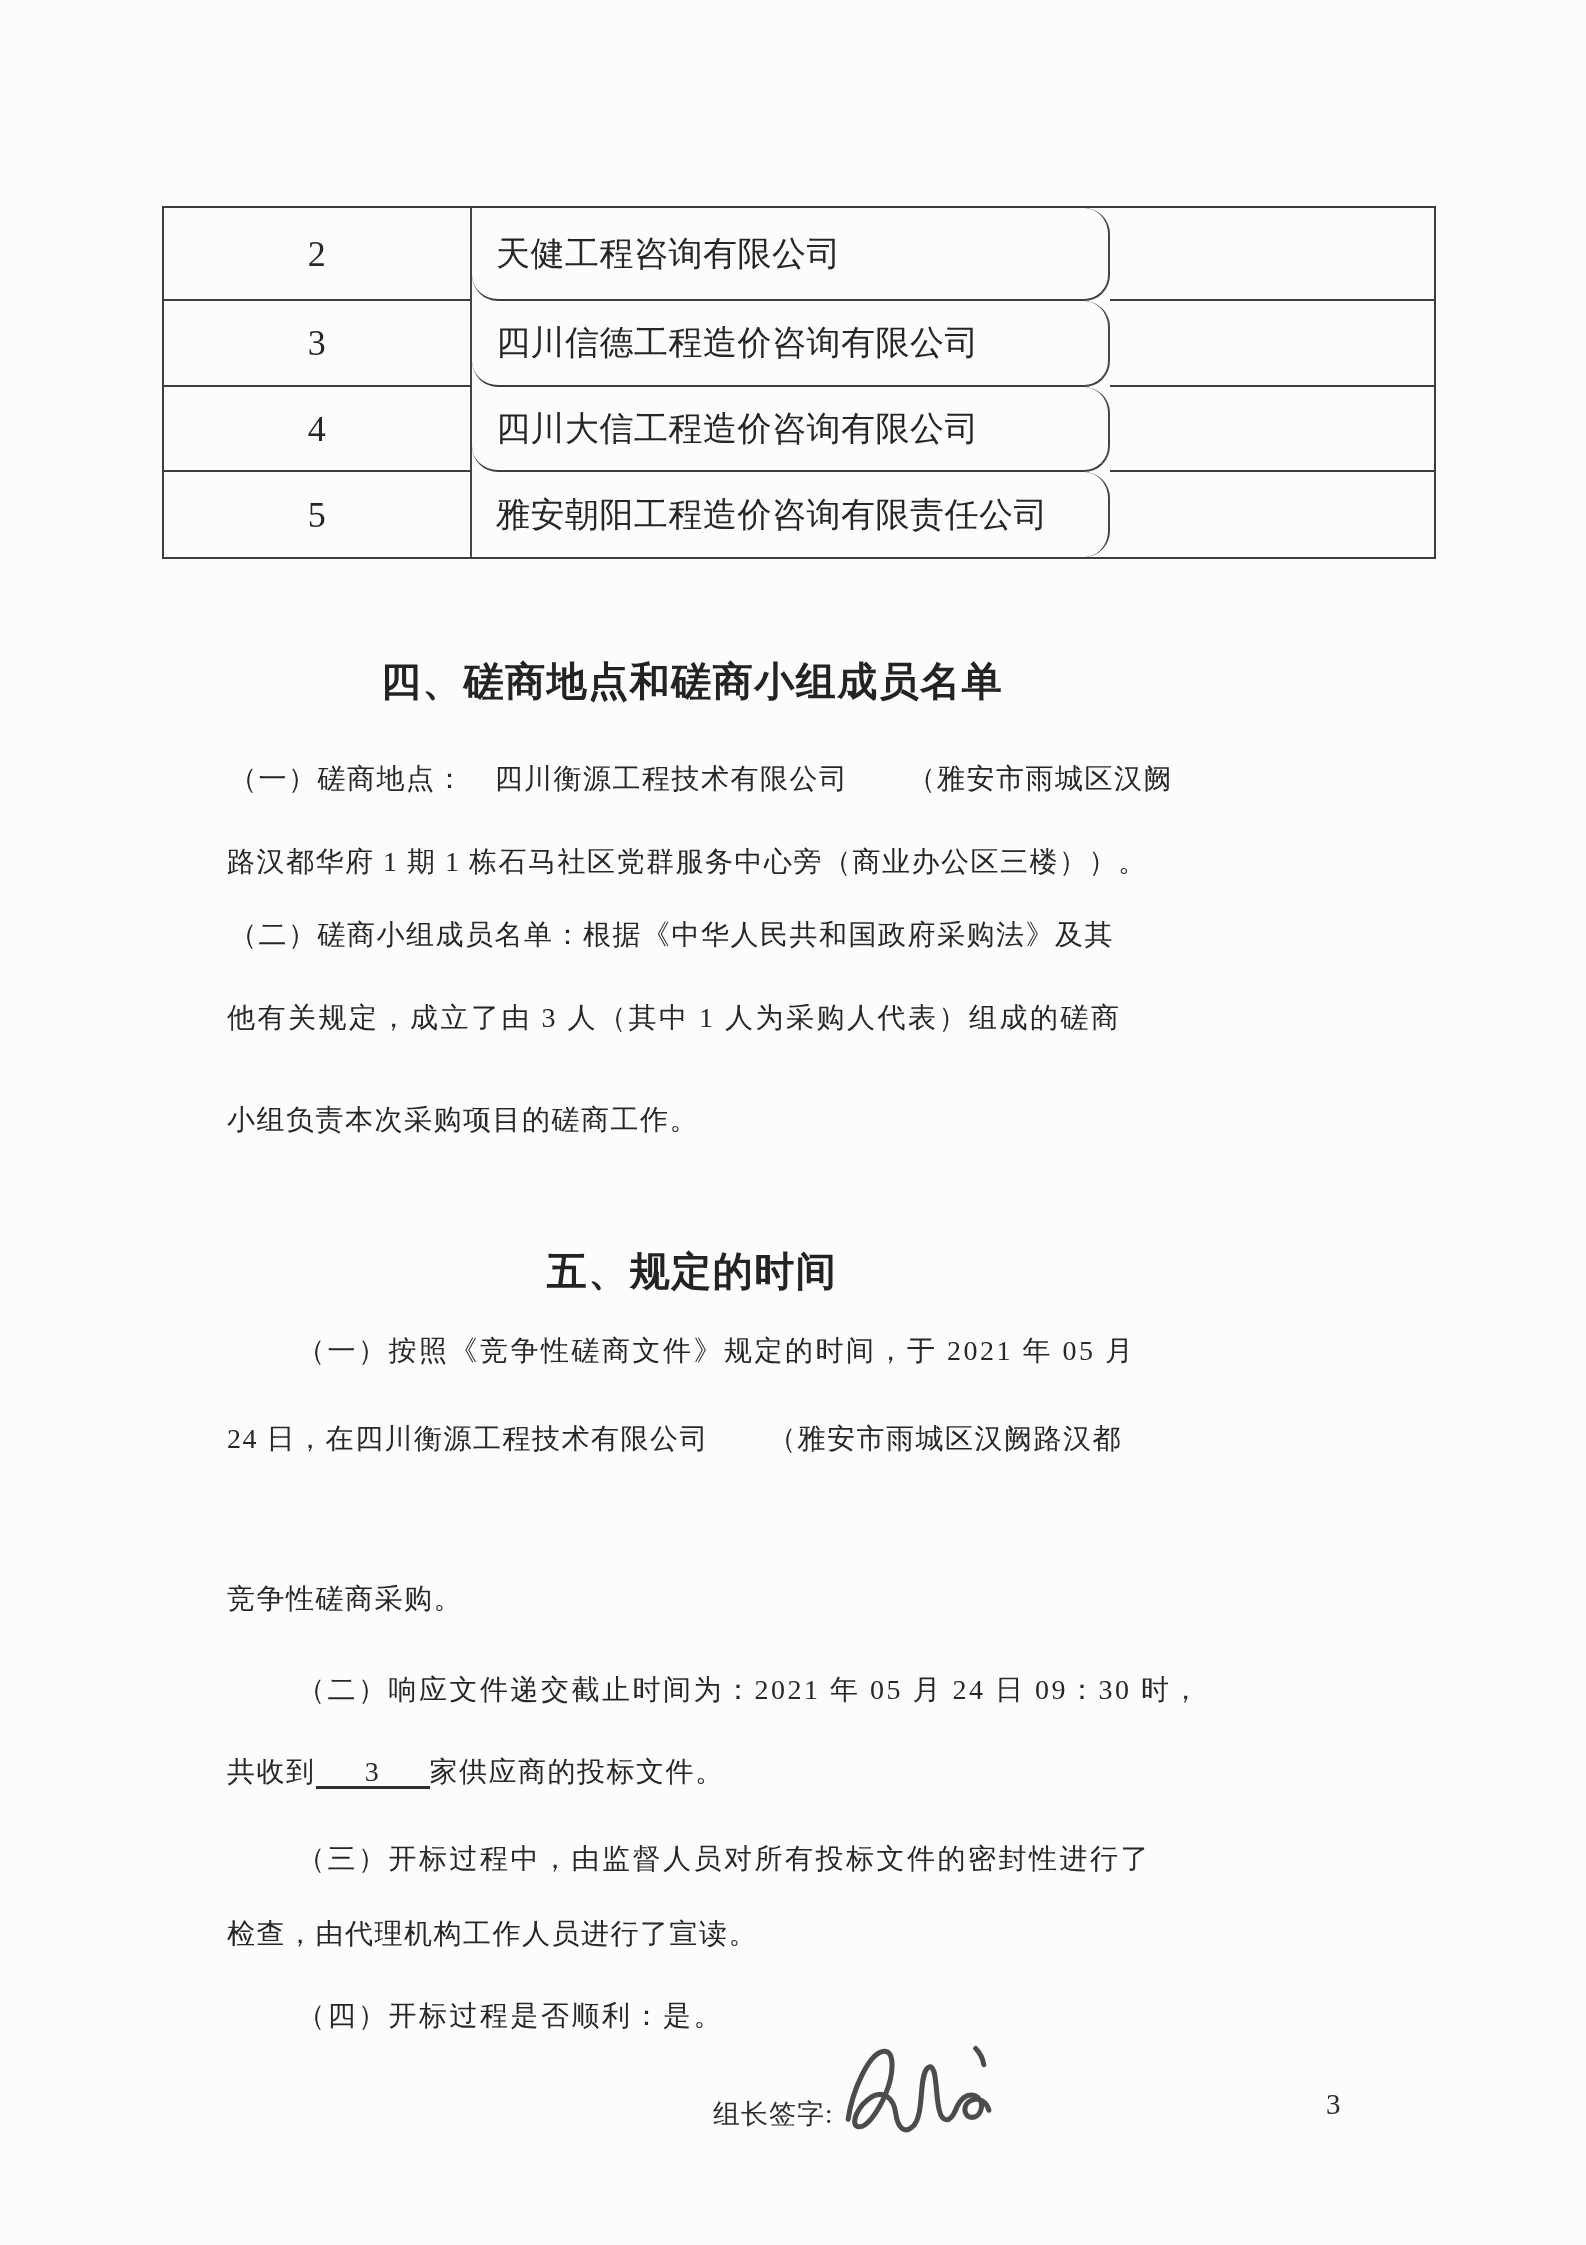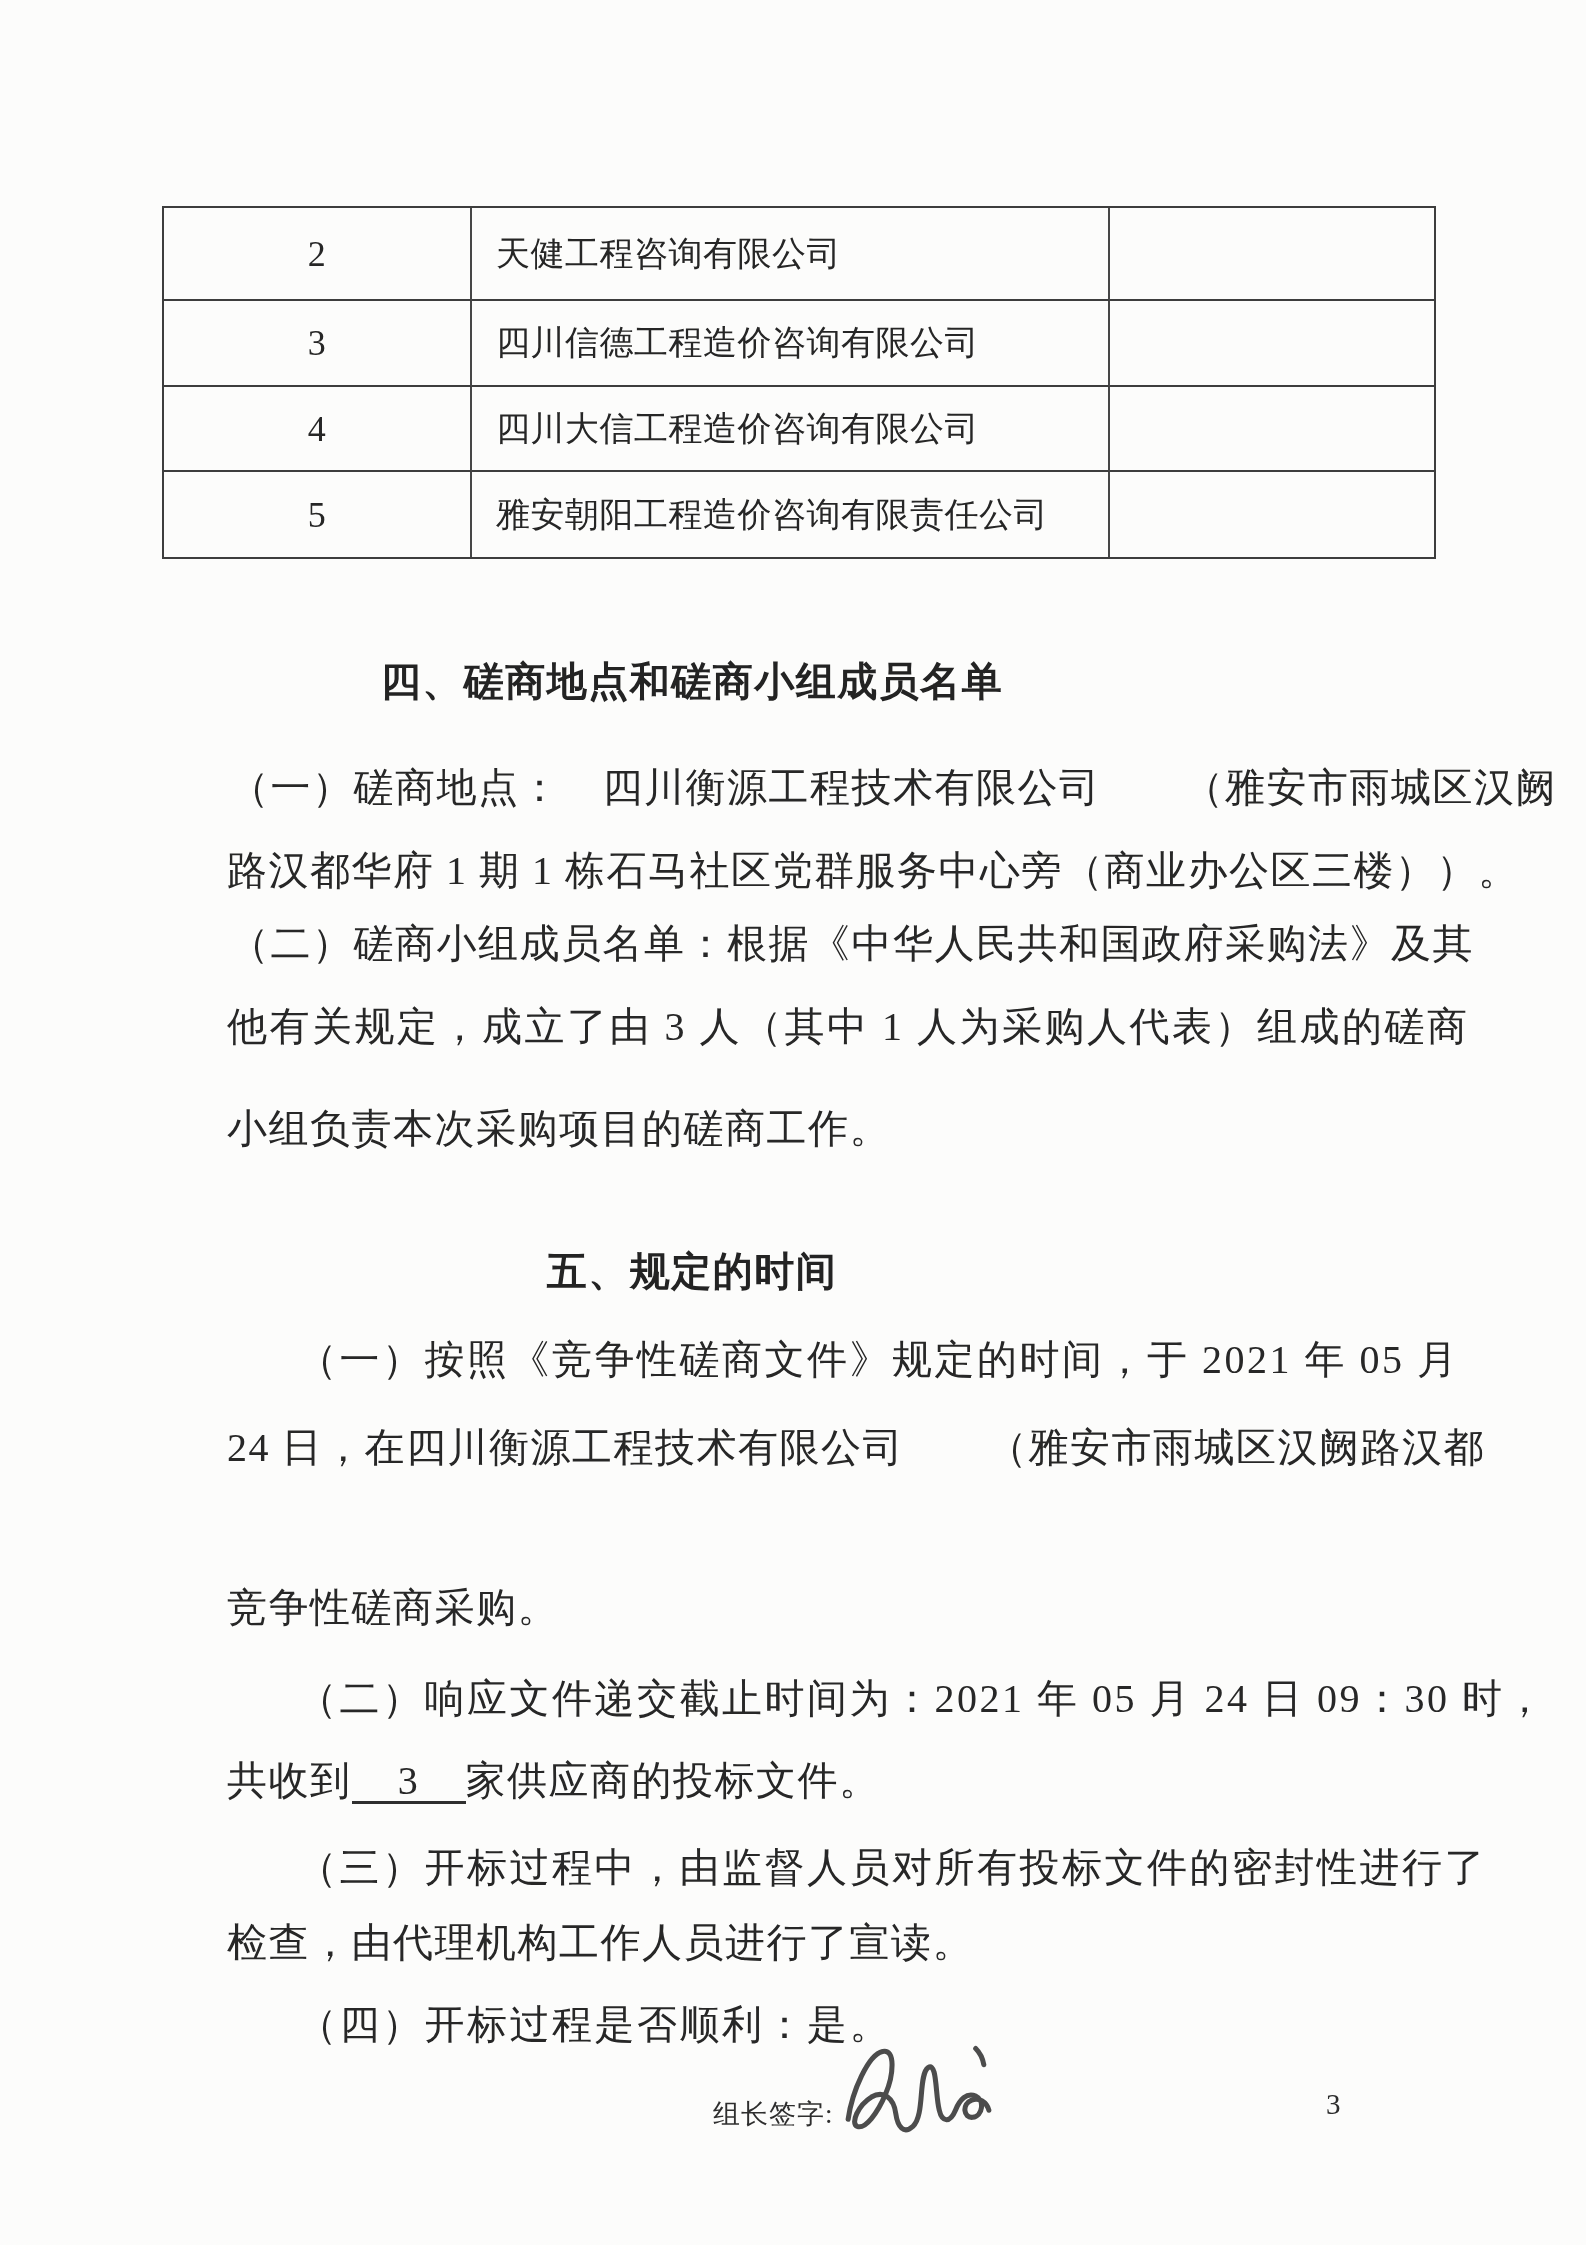--- a/index.html
+++ b/index.html
@@ -40,38 +40,39 @@
   .cell.num {
     justify-content: center;
     font-size: 36px;
     letter-spacing: 0.5px;
   }
   .cell.name {
     padding-left: 24px;
     font-size: 34px;
     letter-spacing: 0.5px;
     white-space: nowrap;
+    border-radius: 26px;
   }
   
   .heading {
     position: absolute;
     left: 0;
     width: 1384px;
     text-align: center;
     font-family: "Liberation Sans", "DejaVu Sans", sans-serif;
     font-weight: 700;
     font-size: 40px;
     letter-spacing: 1.5px;
     color: #232323;
     white-space: nowrap;
   }
   
   .line {
     position: absolute;
-    font-size: 40px;
+    font-size: 28px;
     letter-spacing: 1.5px;
     white-space: nowrap;
     color: #272727;
   }
   .ls2 { letter-spacing: 2.5px; }
   .blank-underline {
     display: inline-block;
     min-width: 114px;
     text-align: center;
     border-bottom: 3px solid #2f2f2f;

